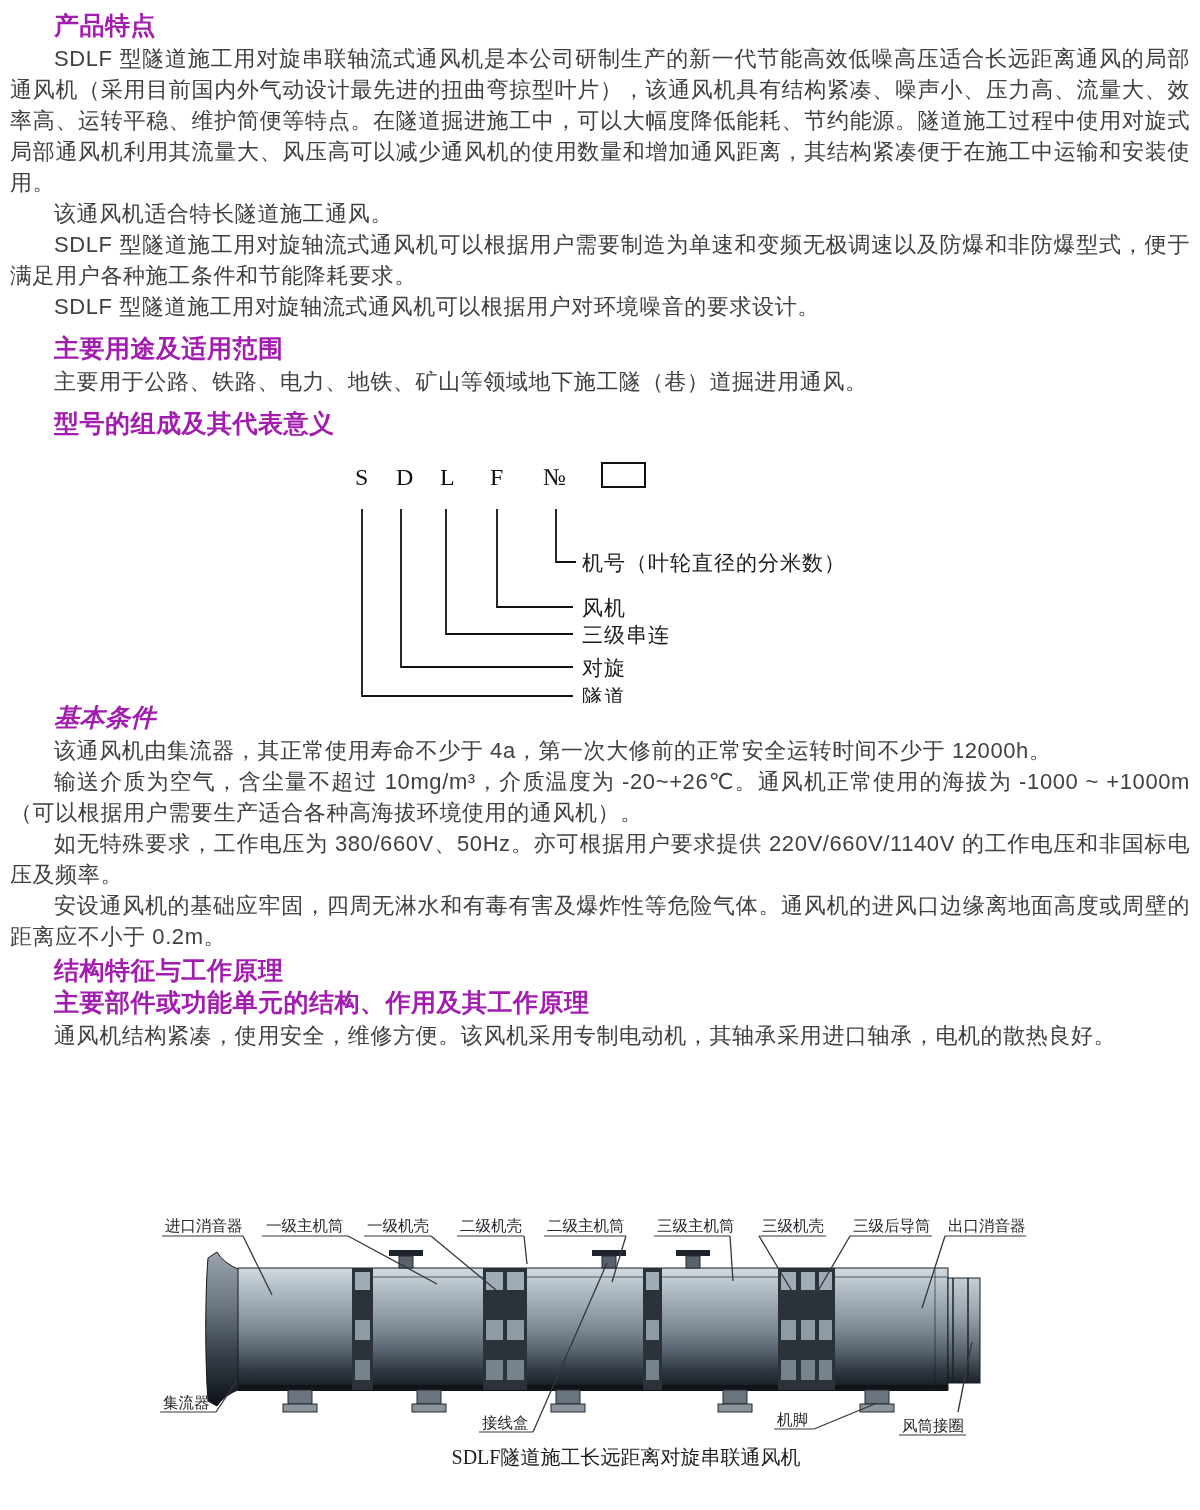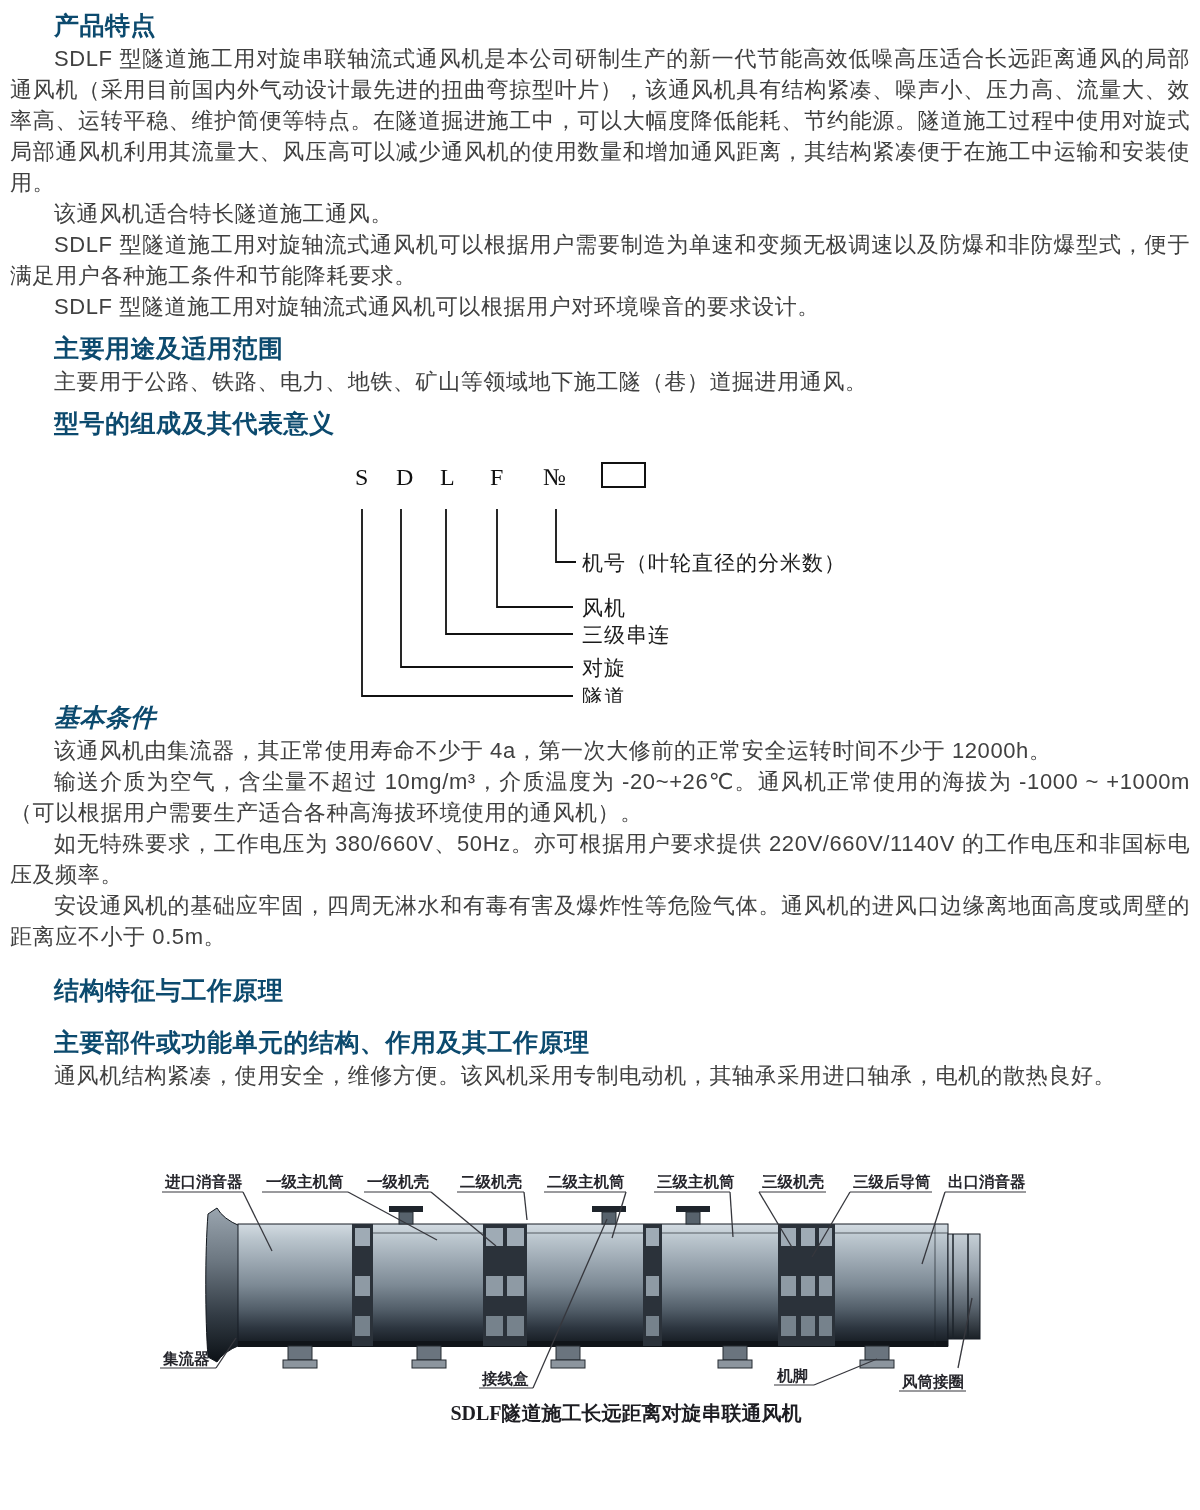--- a/index.html
+++ b/index.html
@@ -1,31 +1,31 @@
 <!DOCTYPE html>
 <html><head>
 <meta charset="utf-8">
 <style>
   html,body{margin:0;padding:0;background:#ffffff;}
   #page{position:relative;width:1200px;height:1510px;background:#fff;overflow:hidden;
         font-family:"Liberation Sans","DejaVu Sans",sans-serif;color:#1f1f1f;}
   .content{padding:0 10px;}
-  .hd{font-size:25px;line-height:28px;font-weight:bold;color:#0c4a6e;
+  .hd{font-size:25px;line-height:28px;font-weight:bold;color:#a21caf;
       margin:12px 0 4px 44px;letter-spacing:0.5px;}
   .hd.first{margin-top:11px;}
   .hd.tight{margin-top:0;font-style:italic;}
-  .hd.near{margin-top:24px;}
+  .hd.near{margin-top:4px;}
   p.body{font-size:22px;line-height:31px;letter-spacing:0.6px;margin:0;
          text-align:justify;text-indent:2em;color:#404040;}
   .model-diagram{position:relative;width:1180px;height:262px;}
   .model-diagram svg{display:block;}
   .model-letter{font-family:"Liberation Serif","DejaVu Serif",serif;font-size:24px;fill:#111;}
   .model-label{font-size:21px;fill:#1b1b1b;letter-spacing:1px;}
   .model-line{stroke:#111;stroke-width:1.8;fill:none;}
-  .fan-figure{position:absolute;left:0;top:1156px;width:1047px;height:280px;font-weight:bold;}
+  .fan-figure{position:absolute;left:0;top:1200px;width:1047px;height:280px;}
   .fig-label{font-family:"Liberation Serif","DejaVu Serif",serif;font-size:15.5px;fill:#26262c;}
   .fig-caption{font-family:"Liberation Serif","DejaVu Serif",serif;font-size:20px;fill:#1d1d22;}
   .leader{stroke:#36373d;stroke-width:1.3;fill:none;}
   .lab-underline{stroke:#36373d;stroke-width:1.1;}
   .seam{stroke:#1a2027;stroke-opacity:0.65;stroke-width:1;}
 </style>
 </head>
 <body>
 
 <div id="page">
@@ -63,21 +63,21 @@
         <text class="model-label" x="572" y="638">三级串连</text>
         <text class="model-label" x="572" y="671">对旋</text>
         <text class="model-label" x="572" y="700">隧道</text>
       </svg>
     </div>
 
     <h2 class="hd tight">基本条件</h2>
     <p class="body">该通风机由集流器，其正常使用寿命不少于 4a，第一次大修前的正常安全运转时间不少于 12000h。</p>
     <p class="body">输送介质为空气，含尘量不超过 10mg/m³，介质温度为 -20~+26℃。通风机正常使用的海拔为 -1000 ~ +1000m（可以根据用户需要生产适合各种高海拔环境使用的通风机）。</p>
     <p class="body">如无特殊要求，工作电压为 380/660V、50Hz。亦可根据用户要求提供 220V/660V/1140V 的工作电压和非国标电压及频率。</p>
-    <p class="body">安设通风机的基础应牢固，四周无淋水和有毒有害及爆炸性等危险气体。通风机的进风口边缘离地面高度或周壁的距离应不小于 0.5m。</p>
+    <p class="body">安设通风机的基础应牢固，四周无淋水和有毒有害及爆炸性等危险气体。通风机的进风口边缘离地面高度或周壁的距离应不小于 0.2m。</p>
 
     <h2 class="hd near">结构特征与工作原理</h2>
 
     <h2 class="hd near">主要部件或功能单元的结构、作用及其工作原理</h2>
     <p class="body">通风机结构紧凑，使用安全，维修方便。该风机采用专制电动机，其轴承采用进口轴承，电机的散热良好。</p>
   </div>
 
   <div class="fan-figure">
     <svg viewBox="0 1200 1200 280" width="1200" height="280">
       <defs>

